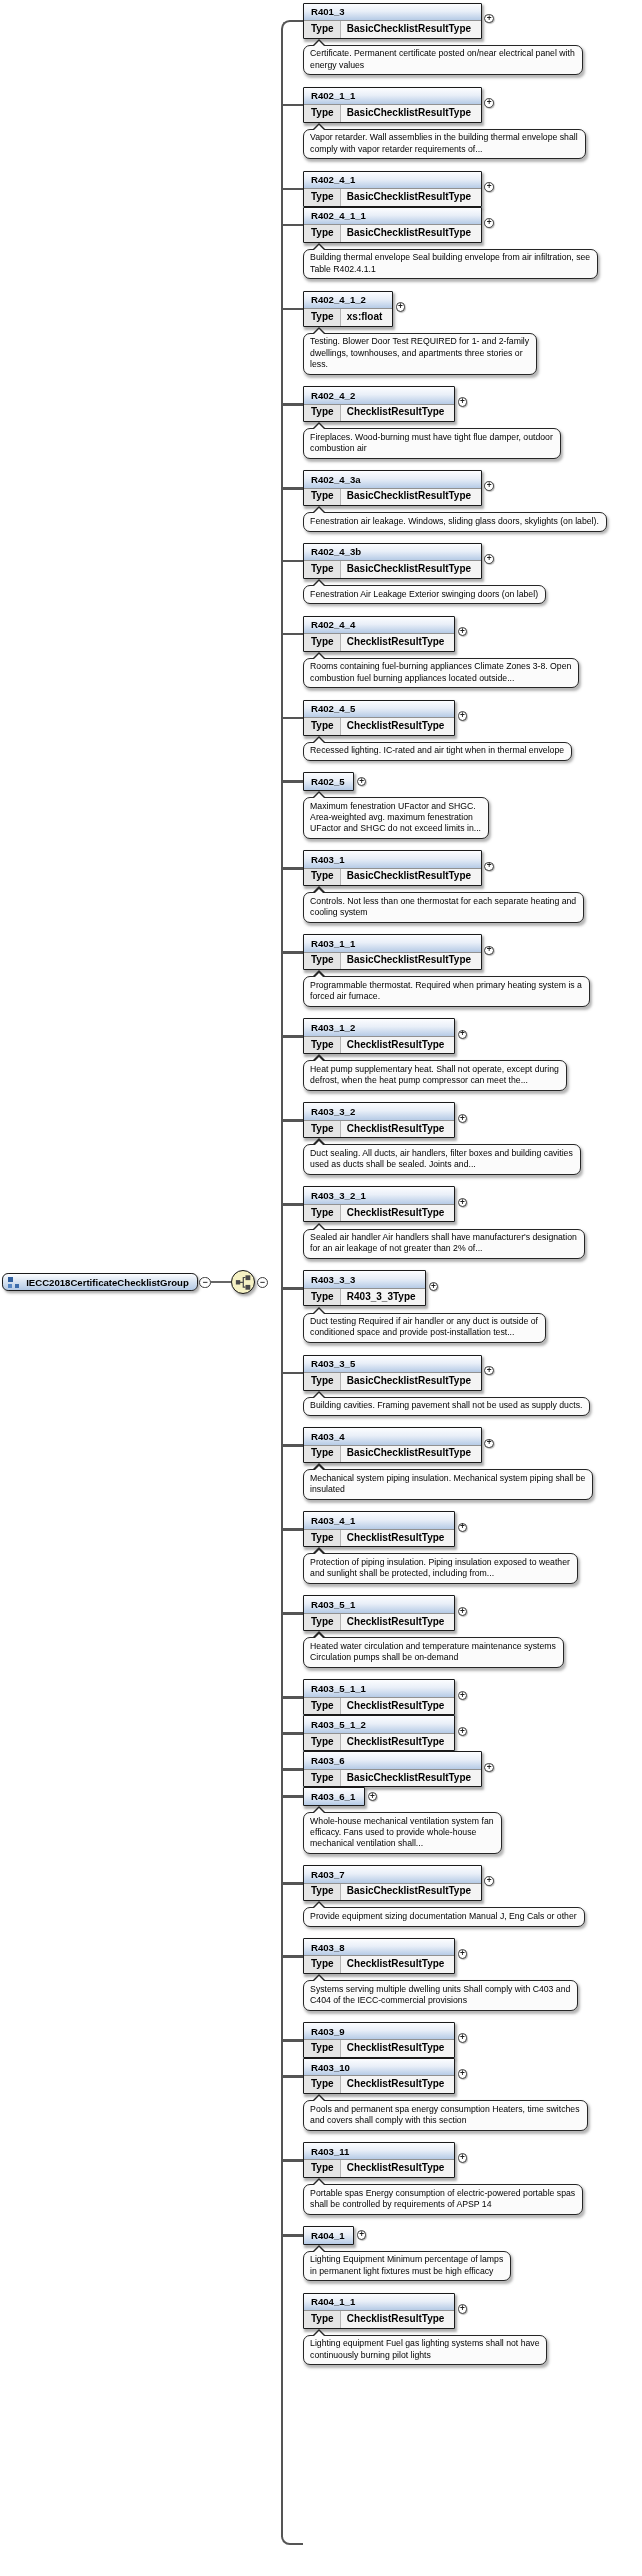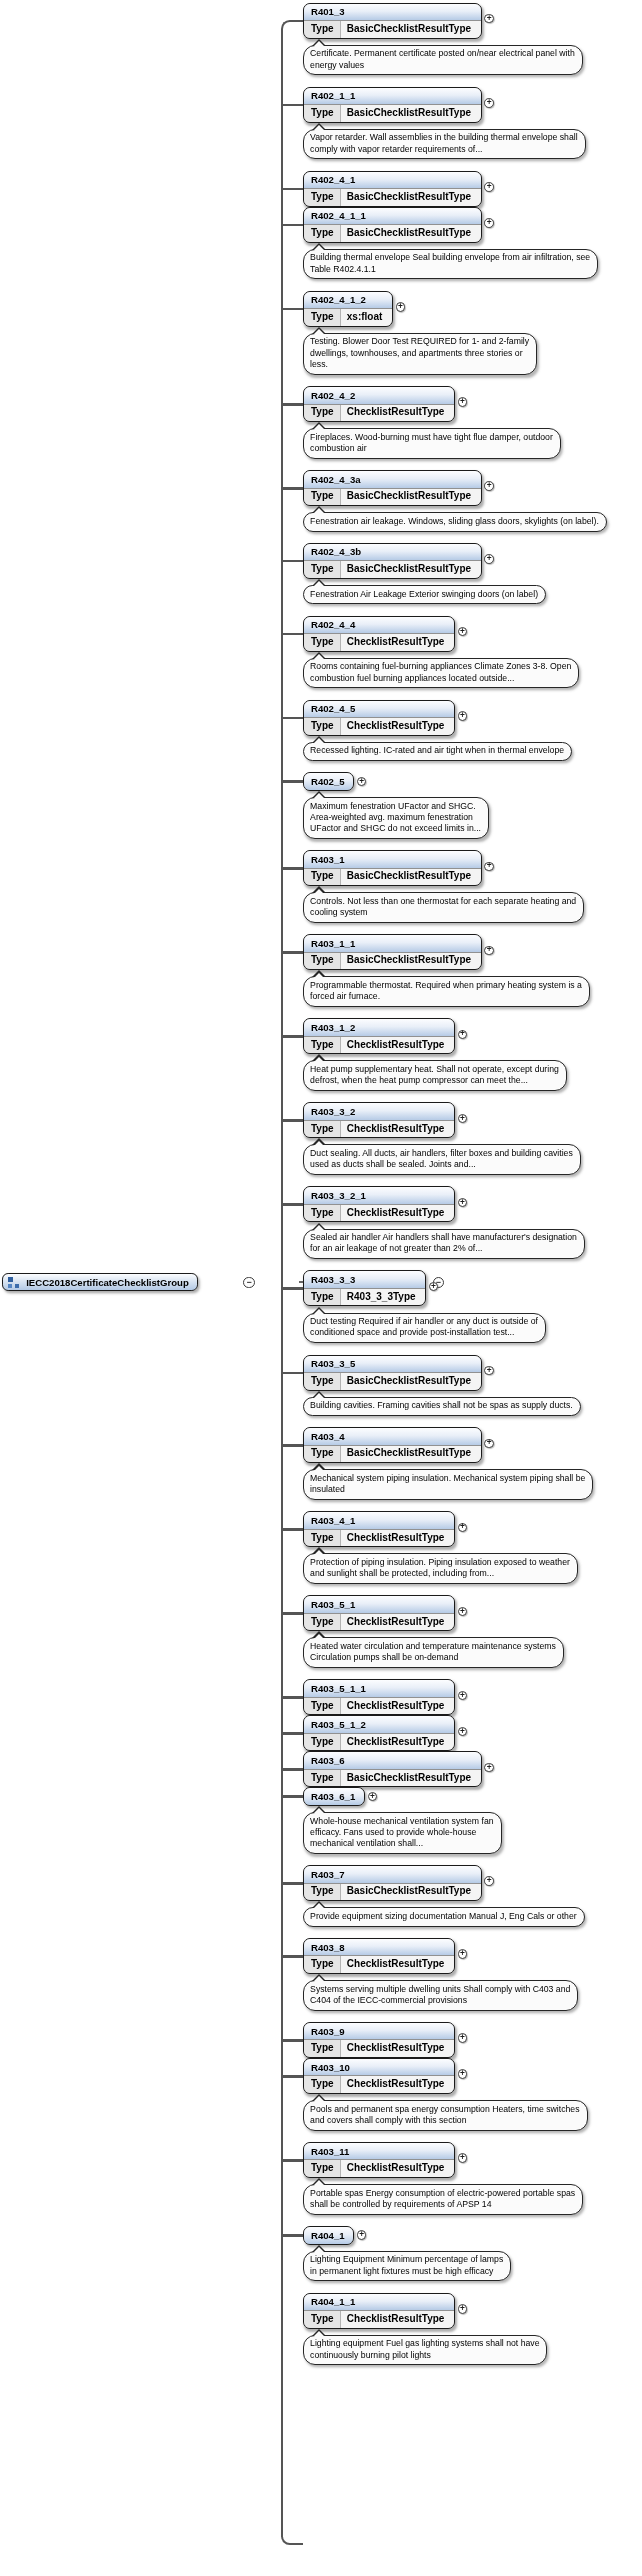--- a/index.html
+++ b/index.html
@@ -9,60 +9,60 @@
     -webkit-font-smoothing:antialiased;
   }
   .canvas{position:relative;width:642px;height:2576px;overflow:hidden;background:#fff;}
 
   
   .children{position:absolute;left:303px;top:2.6px;width:339px;}
   .item{position:relative;}
   .stub{position:absolute;left:-22px;width:22px;height:2.6px;background:#555555;}
   .el-wrap{display:flex;align-items:flex-start;}
   .el-box{
-    display:inline-block;border:1.3px solid #1b1b1b;border-radius:7px;overflow:hidden;
-    box-shadow:1.7px 2.2px 2.6px rgba(70,70,70,.45);background:#a3a3a3;min-width:45px;
+    display:inline-block;border:1.3px solid #1b1b1b;border-radius:1px;overflow:hidden;
+    box-shadow:1.7px 2.2px 2.6px rgba(70,70,70,.45);background:#0369a1;min-width:45px;
   }
   .el-name{
     font-size:9.6px;font-weight:bold;color:#000;line-height:12.2px;
     padding:2.6px 8.7px 1.7px 7px;
     background:linear-gradient(#fcfdff 0%, #e9eff8 45%, #b6cbe6 100%);
     white-space:nowrap;
   }
   .el-type-row{display:flex;border-top:0.9px solid #919191;font-size:10px;font-weight:bold;line-height:12.2px;white-space:nowrap;}
   .type-label{background:#e5e5e5;padding:1.7px 6.1px 2.6px 7px;border-right:0.9px solid #b3b3b3;}
   .type-value{background:#f4f4f4;padding:1.7px 9.6px 2.6px 6.1px;}
   .plus-circle{
     width:9.6px;height:9.6px;box-sizing:border-box;border:0.9px solid #3a3a3a;border-radius:50%;
     background:#ffffff;display:flex;align-items:center;justify-content:center;
     margin-left:2.6px;margin-top:11.3px;flex:none;box-shadow:0.9px 0.9px 0.9px rgba(0,0,0,.25);
   }
   .el-wrap.collapsed .plus-circle{margin-top:4.4px;}
   .plus-glyph{font-size:8.3px;line-height:7.9px;font-weight:bold;color:#1e1e1e;}
   .doc-box{
     position:relative;display:inline-block;max-width:324px;
-    border:1.1px solid #262626;border-radius:12px;background:#fbfbfb;
+    border:1.1px solid #262626;border-radius:7px;background:#fbfbfb;
     box-shadow:1.7px 2.2px 2.6px rgba(70,70,70,.4);
     font-size:8.7px;line-height:11.3px;color:#000;padding:2.6px 7px 3.5px 6.1px;
     margin:6.1px 0 11.3px 0;white-space:pre-line;
   }
   .doc-box::before{content:"";position:absolute;top:-7px;left:7.9px;
     border-left:7px solid transparent;border-right:7px solid transparent;border-bottom:7px solid #262626;}
   .doc-box::after{content:"";position:absolute;top:-4.8px;left:9.6px;
     border-left:5.2px solid transparent;border-right:5.2px solid transparent;border-bottom:5.7px solid #fbfbfb;}
 
   
   .trunk{
     position:absolute;left:281px;width:22px;box-sizing:border-box;
     border-left:2.6px solid #555555;border-top:2.6px solid #555555;border-bottom:2.6px solid #555555;
     border-top-left-radius:8.7px;border-bottom-left-radius:8.7px;
   }
 
   
-  .root-chain{position:absolute;left:1.7px;height:24.4px;display:flex;align-items:center;gap:44px;}
+  .root-chain{position:absolute;left:1.7px;height:24.4px;display:flex;align-items:center;}
   .root-box{
     display:flex;align-items:center;border:1.3px solid #1b1b1b;border-radius:6.1px;
     padding:2.6px 7.9px 2.6px 5.2px;background:linear-gradient(#fcfdff 0%, #dde7f3 40%, #b3c9e5 100%);
     font-size:9.6px;font-weight:bold;color:#000;white-space:nowrap;
     box-shadow:1.7px 2.2px 2.6px rgba(70,70,70,.45);flex:none;
   }
   .root-icon{width:12.2px;height:11.3px;position:relative;flex:none;margin-right:6.1px;}
   .root-icon i{position:absolute;display:block;}
   .root-icon .sq1{left:0;top:0;width:5.2px;height:5.2px;background:#2f5f9e;}
   .root-icon .sq2{left:0;top:7px;width:4.4px;height:4.4px;background:#5585c2;}
@@ -416,21 +416,21 @@
         <div class="el-name">R403_3_5</div>
         <div class="el-type-row">
           <span class="type-label">Type</span>
           <span class="type-value">BasicChecklistResultType</span>
         </div>
       </div>
       <span class="plus-circle">
             <span class="plus-glyph">+</span>
           </span>
     </div>
-    <div class="doc-box">Building cavities. Framing cavities shall not be spas as supply ducts.</div>
+    <div class="doc-box">Building cavities. Framing pavement shall not be used as supply ducts.</div>
   </div>
 
   <div class="item">
     <div class="stub" style="top: 17px;"></div>
     <div class="el-wrap">
       <div class="el-box">
         <div class="el-name">R403_4</div>
         <div class="el-type-row">
           <span class="type-label">Type</span>
           <span class="type-value">BasicChecklistResultType</span>

